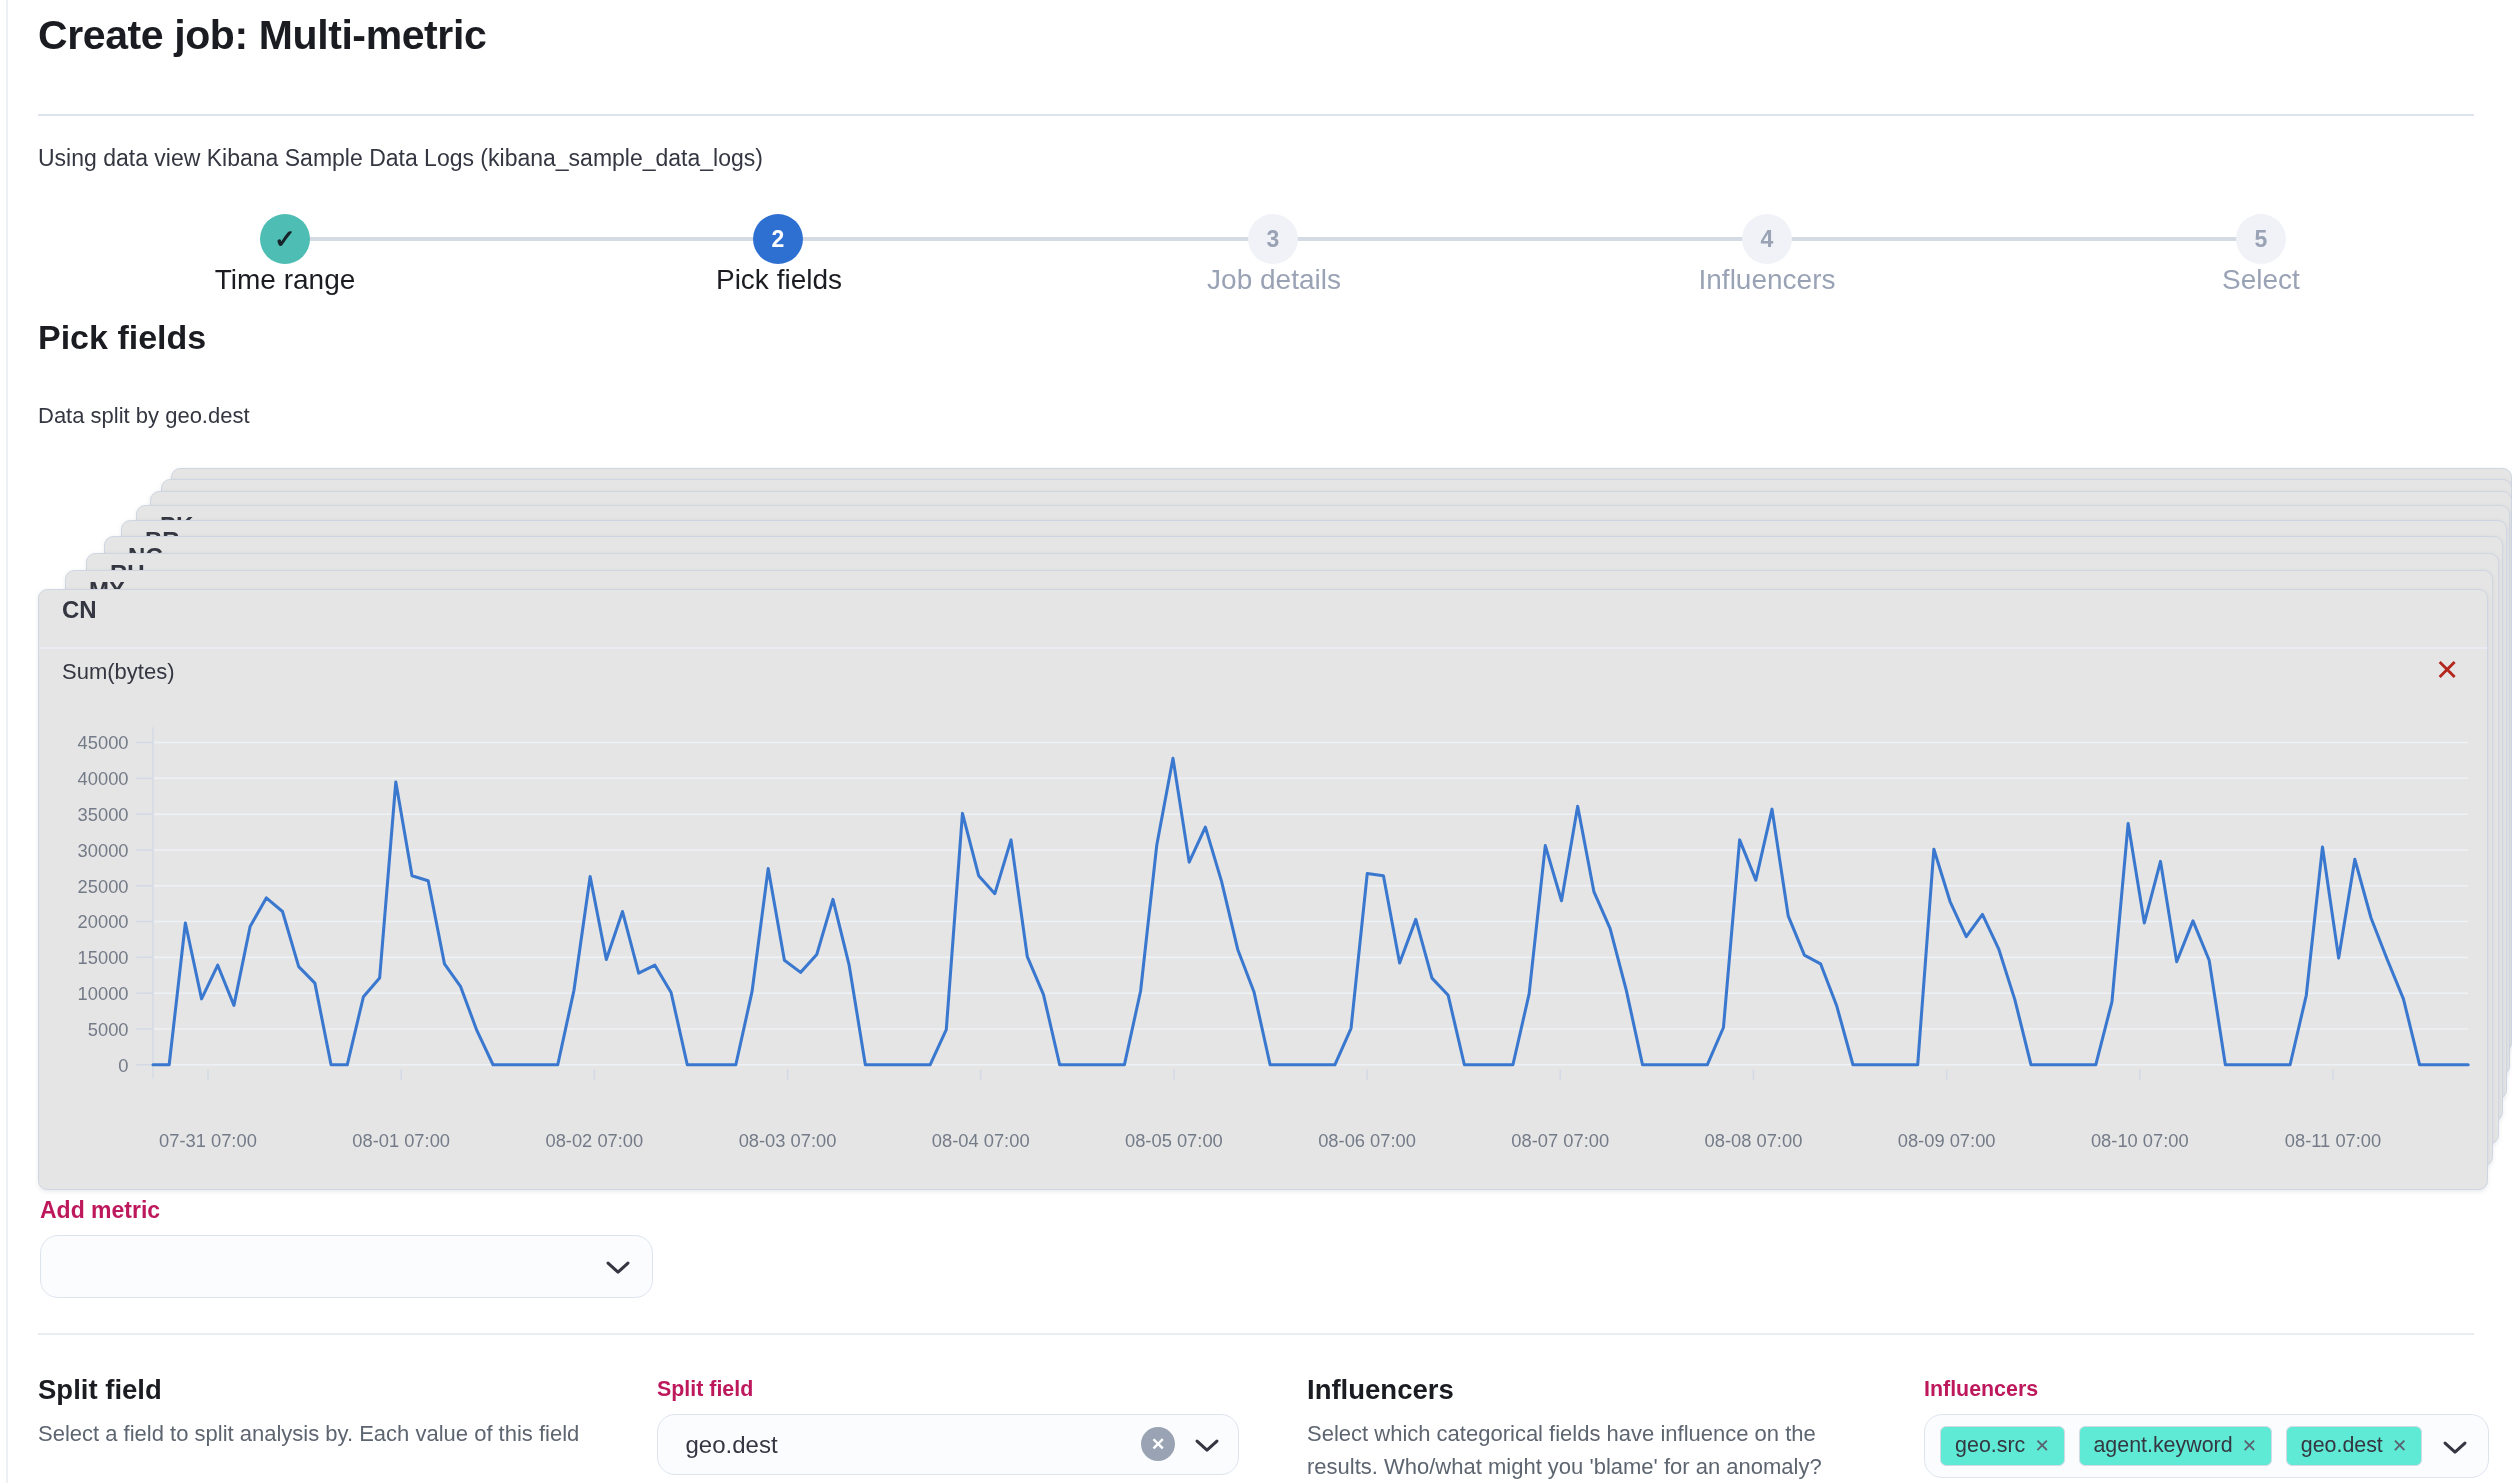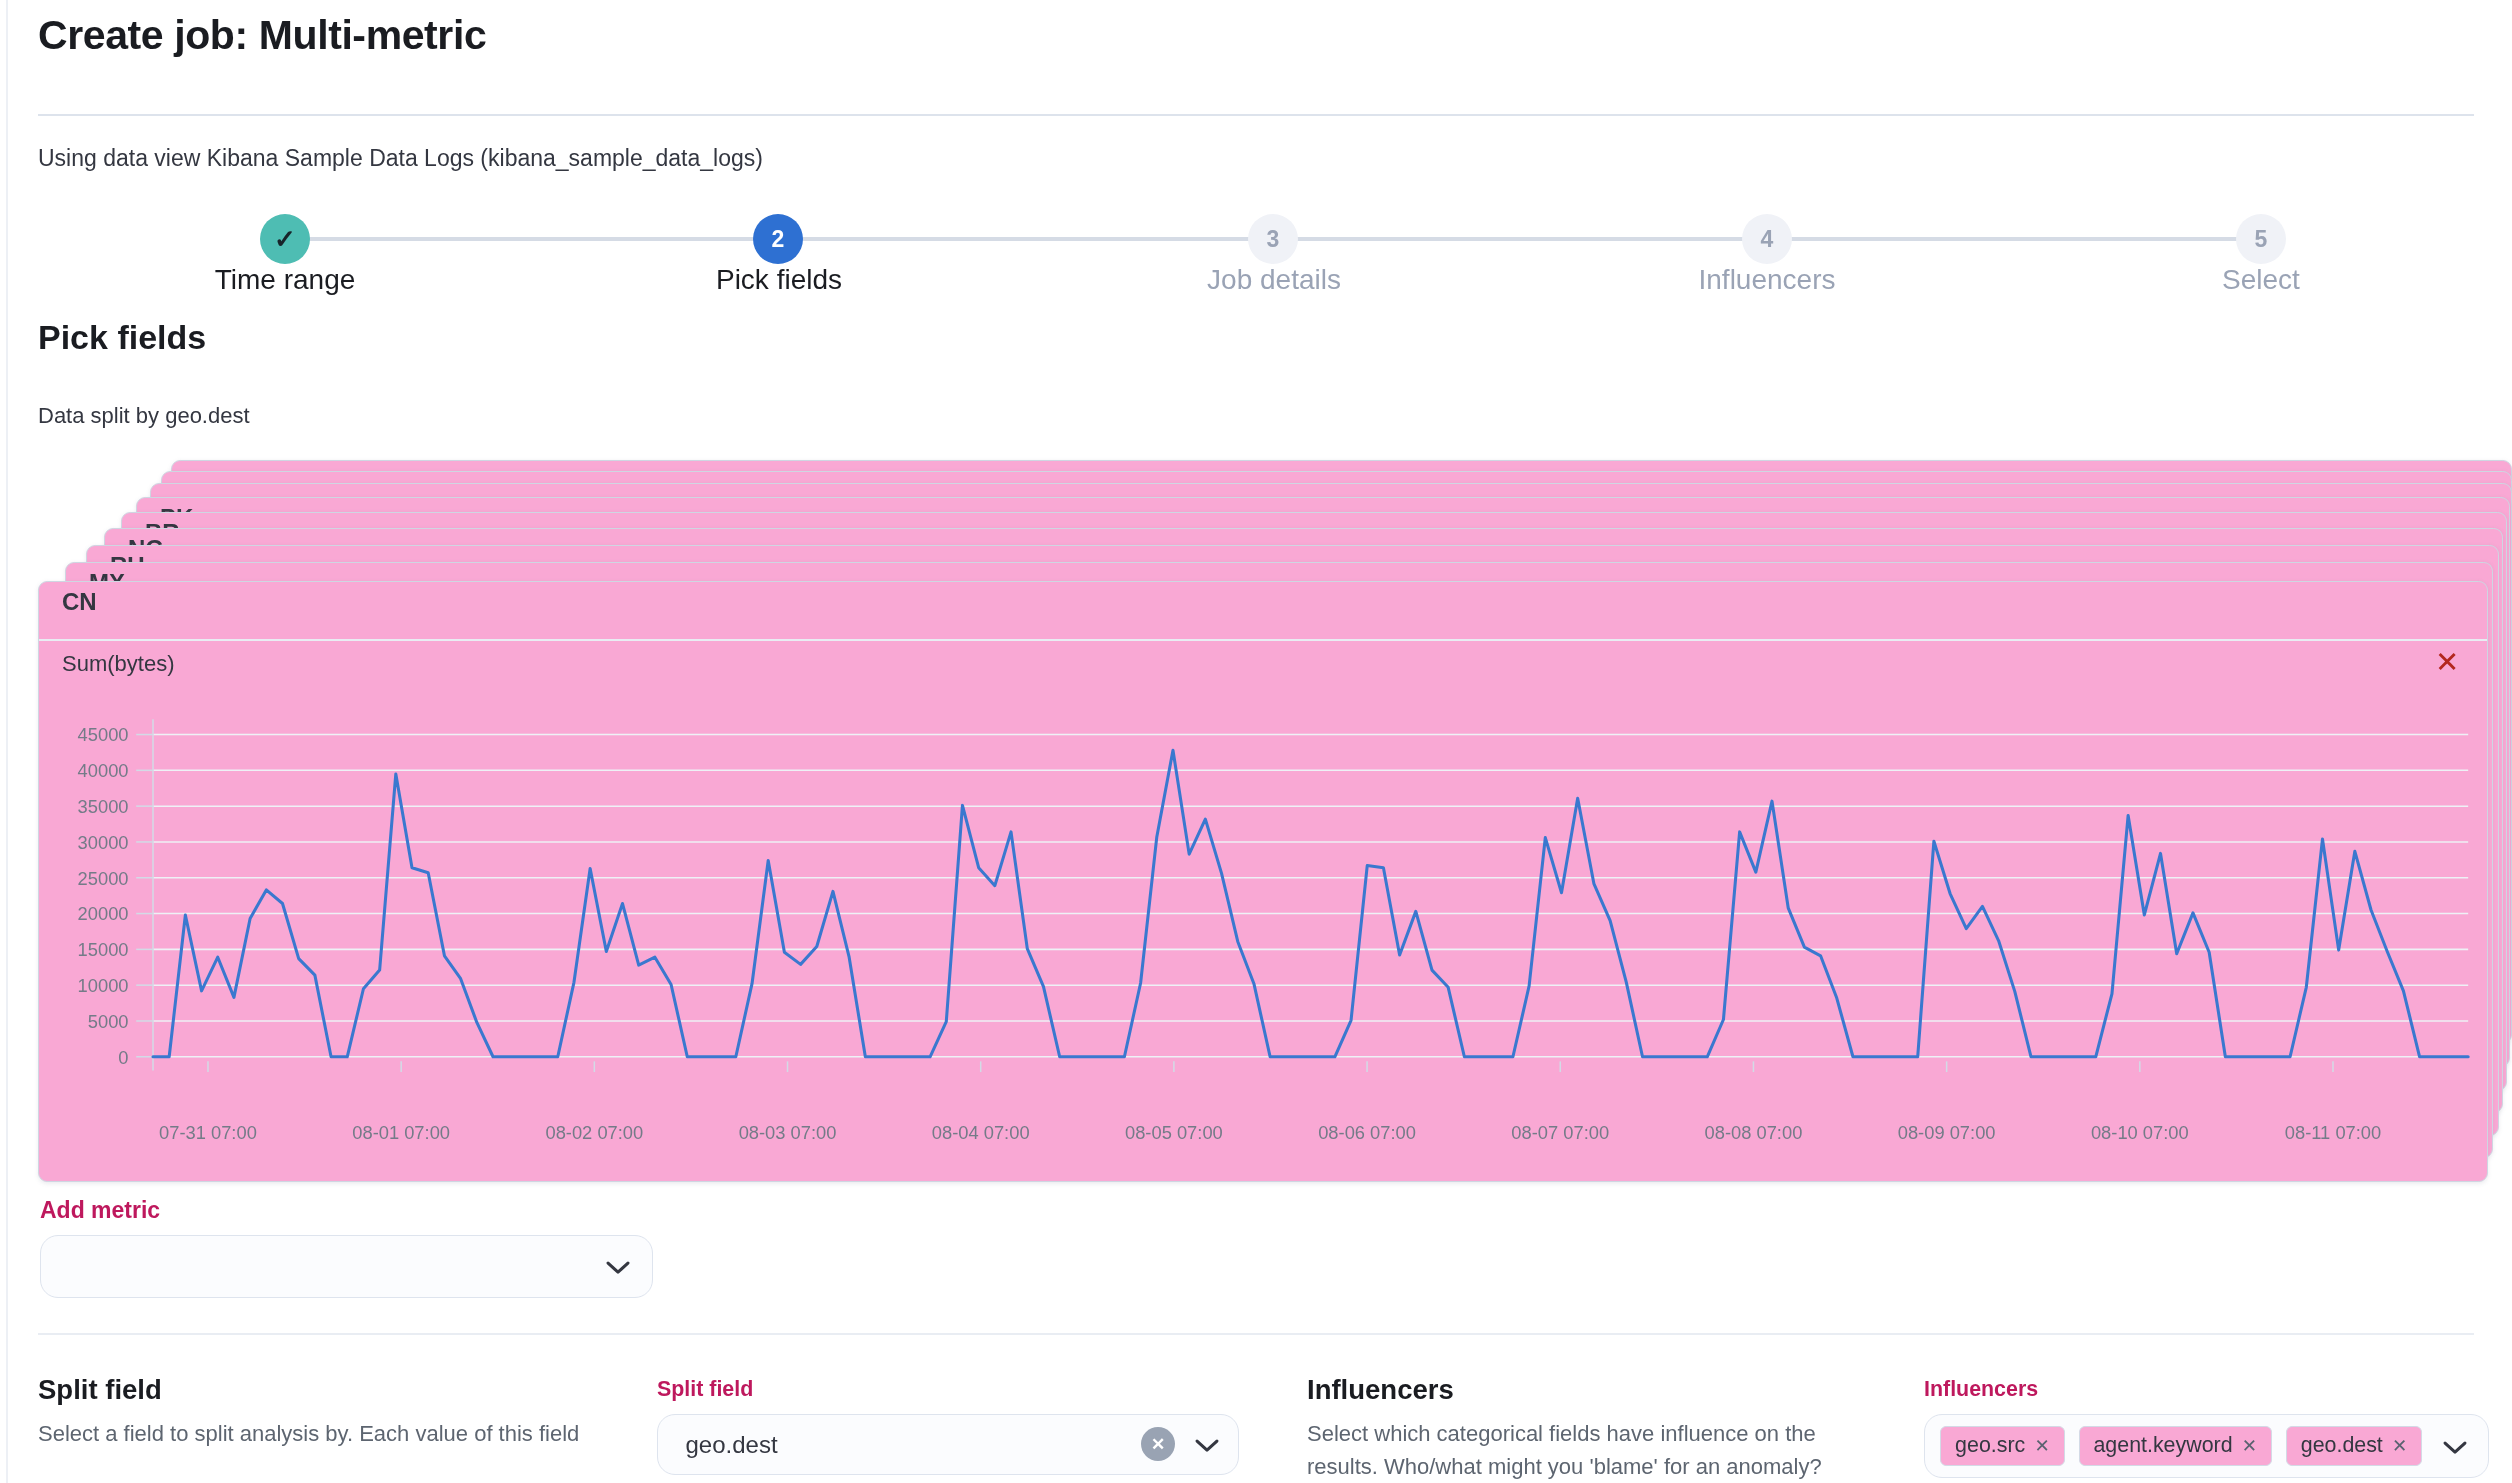--- a/index.html
+++ b/index.html
@@ -22,43 +22,43 @@
   .step-active   { background:#2e70d2; color:#fff; }
   .step-future   { background:#f0f2f7; color:#9aa3b5; }
   .step-label { top:264px; width:306px; text-align:center; font-size:28px; font-weight:400; }
   .lbl-dark { color:#1a1c21; }
   .lbl-grey { color:#9aa3b5; }
 
   .section-h2 { left:38px; top:318px; font-size:34px; font-weight:700; color:#1a1c21; }
   .split-caption { left:38px; top:403px; font-size:22px; }
 
   
-  .deck-card { background:#f9a8d4; border:0.8px solid #cfd6e2; border-radius:9.2px;
-    box-shadow:0 1.5px 4.6px rgba(110,120,140,0.14); }
+  .deck-card { background:#e5e5e5; border:0.8px solid #cfd6e2; border-radius:9.2px;
+    box-shadow:0 1.5px 4.6px rgba(110,120,140,0.14);margin-top:8px; }
   .deck-label { position:absolute; left:23px; top:6.1px; font-size:24px; font-weight:700; color:#343741; white-space:nowrap; }
 
   .cn-divider { left:0; right:0; top:57px; height:1.5px; background:#e9edf3; }
   .cn-metric  { left:23px; top:69px; font-size:22px; color:#343741; }
   .cn-close   { left:2396px; top:66px; font-size:29px; color:#b3271e; cursor:pointer; line-height:1; }
 
   
   .form-label-sm { font-size:21.4px; font-weight:700; color:#be185d; }
   .euiselect { background:#fbfcfe; border:1.5px solid #dee4ee; border-radius:18px; }
   .chev { position:absolute; width:26px; height:15.3px; }
   .chev polyline { fill:none; stroke:#343741; stroke-width:4; stroke-linecap:round; stroke-linejoin:round; }
 
   .h3 { font-size:27.5px; font-weight:700; color:#1a1c21; }
   .desc { font-size:22px; color:#5d6570; line-height:33px; }
 
   .combo-value { position:absolute; left:27.5px; top:0; height:100%; display:flex; align-items:center; font-size:24px; color:#343741; }
   .clear-btn { position:absolute; width:34px; height:34px; border-radius:50%; background:#99a3b3; color:#fff;
     display:flex; align-items:center; justify-content:center; font-size:17px; font-weight:700; cursor:pointer; }
 
   .badge { display:inline-flex; align-items:center; height:40px; padding:0 13.8px; margin-right:10.7px;
-    background:#f9a8d4; border:1.5px solid #d3dae6; border-radius:6.1px; font-size:21.4px; color:#343741; white-space:nowrap; }
+    background:#5eead4; border:1.5px solid #d3dae6; border-radius:6.1px; font-size:21.4px; color:#343741; white-space:nowrap; }
   .badge .x { margin-left:9.2px; font-size:18.3px; color:#5a6270; cursor:pointer; }
 
   .hr2 { left:38px; top:1333px; width:2436px; height:1.5px; background:#e9edf3; }
 
   text { font-family:"Liberation Sans", sans-serif; }
 </style>
 </head>
 <body>
 
 <div class="abs page-edge"></div>

